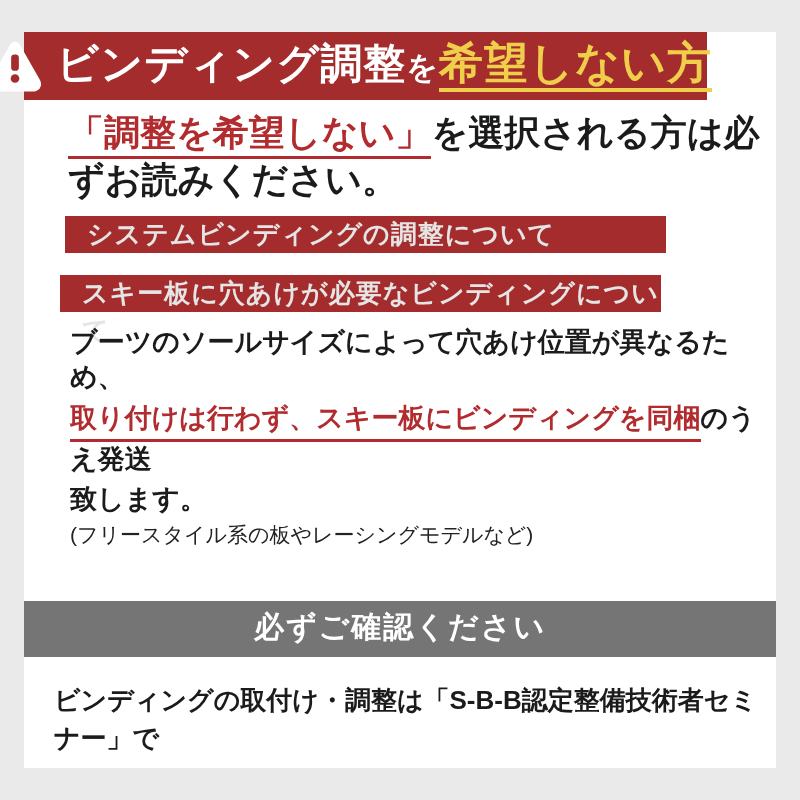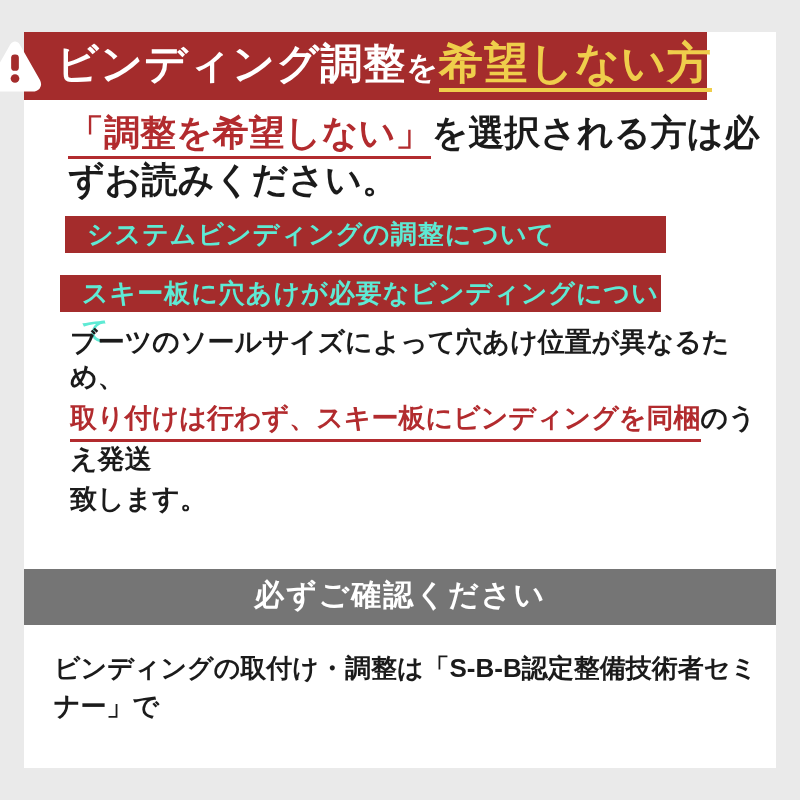--- a/index.html
+++ b/index.html
@@ -54,21 +54,21 @@
     color:#b22b2e;
     display:inline-block;
     border-bottom:3px solid #b22b2e;
     padding-bottom:3px;
   }
   
   .sub-banner {
     margin:15px 0 0 41px;
     width:601px; height:37px;
     background:#a42c2c;
-    color:#5eead4;
+    color:#e5e5e5;
     font-size:26px; font-weight:bold;
     line-height:37px;
     padding-left:22px;
     letter-spacing:1px;
   }
   
   .body-block { margin:10px 0 0 46px; color:#1b1b1b; }
   .body-line {
     font-size:27px; font-weight:bold;
     line-height:35px;
@@ -119,20 +119,21 @@
 
     <div class="sub-banner">システムビンディングの調整について</div>
     <div class="body-block">
     </div>
 
     <div class="sub-banner" style="margin-top:22px;margin-left:36px;">スキー板に穴あけが必要なビンディングについて</div>
     <div class="body-block" style="margin-top:13px;">
       <div class="body-line">ブーツのソールサイズによって穴あけ位置が異なるため、</div>
       <div class="body-line" style="margin-top:6px;"><span class="red-underline">取り付けは行わず、スキー板にビンディングを同梱</span><span>のうえ発送</span></div>
       <div class="body-line" style="margin-top:5px;">致します。</div>
+      <div class="note-line">(フリースタイル系の板やレーシングモデルなど)</div>
     </div>
 
     <div class="gray-banner">必ずご確認ください</div>
     <div class="confirm-block">
       <div class="confirm-line">ビンディングの取付け・調整は「S-B-B認定整備技術者セミナー」で</div>
 
     </div>
 
   </div>
 </div>

